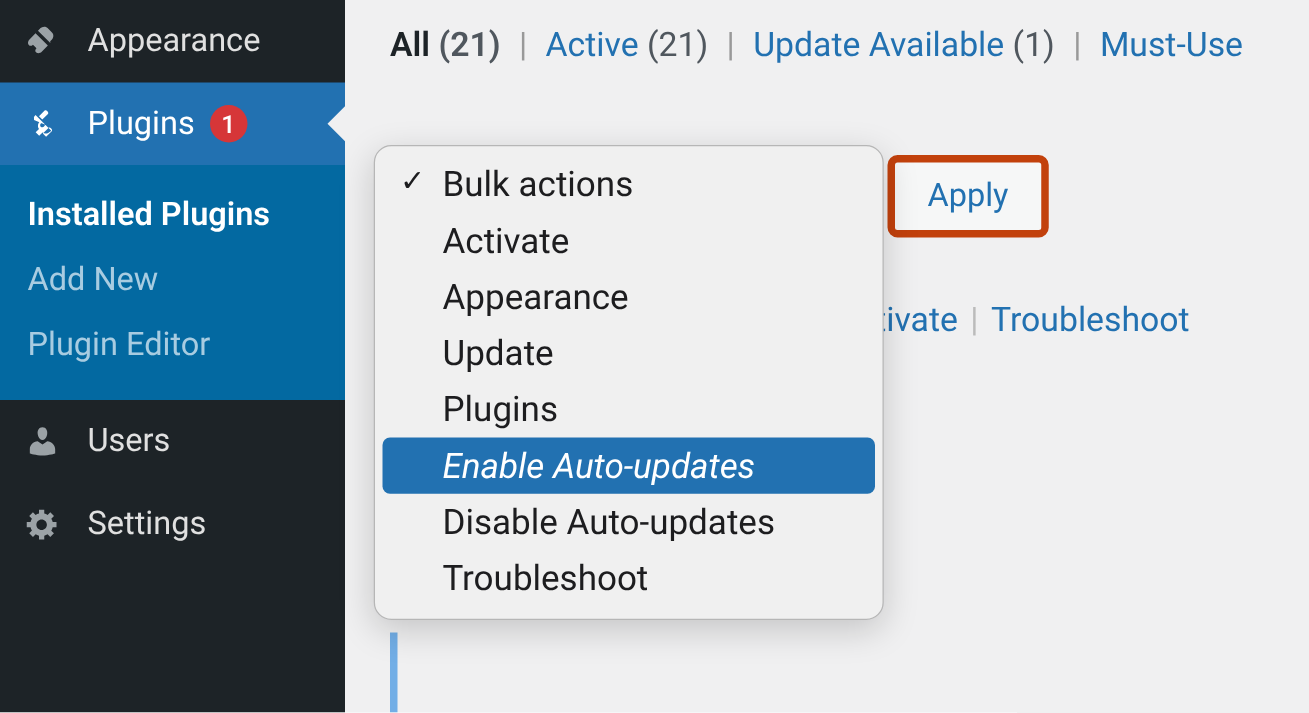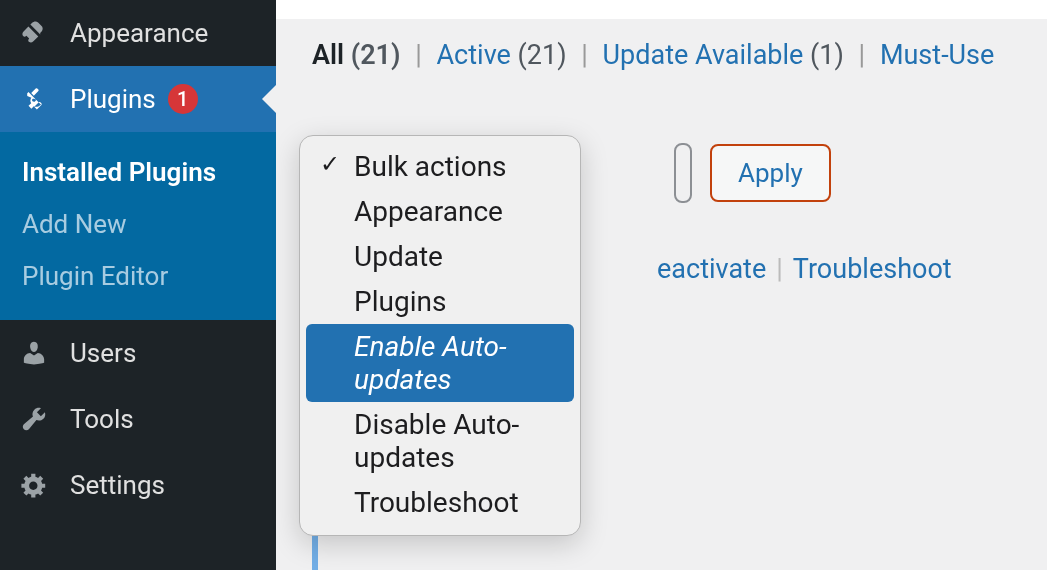--- a/index.html
+++ b/index.html
@@ -82,21 +82,20 @@
     }
     .submenu-item.current {
       color: #fff;
       font-weight: 600;
     }
     .main {
       flex: 1;
       background: #f0f0f1;
       padding: 20px 16px 0 36px;
       position: relative;
-      margin-top: 19px;
     }
     .filters {
       font-size: 27px;
       margin-bottom: 72px;
       color: #3c434a;
     }
     .filters .sep {
       color: #999;
       margin: 0 8px;
     }
@@ -117,33 +116,33 @@
       gap: 18px;
       margin-bottom: 50px;
     }
     .select-shell {
       border: 2px solid #8c8f94;
       border-radius: 8px;
       width: 18px;
       height: 60px;
     }
     .apply-btn {
-      border: 2px solid #c2410c;
+      border: 6px solid #c2410c;
       background: #f6f7f7;
       color: #2271b1;
       border-radius: 8px;
       padding: 12px 26px;
       font-size: 26px;
       cursor: pointer;
     }
     .dropdown {
       position: absolute;
       top: 116px;
       left: 23px;
-      width: 282px;
+      width: 408px;
       background: #f0f0f0;
       border: 1px solid #b6b6b6;
       border-radius: 14px;
       box-shadow: 0 8px 28px rgba(0,0,0,0.18);
       padding: 8px 0 10px 0;
       z-index: 10;
     }
     .dropdown-item {
       padding: 6px 20px 6px 48px;
       font-size: 28px;
@@ -219,28 +218,20 @@
 
   <div class="sidebar-item">
     <span class="icon">
       <svg width="28" height="28" viewBox="0 0 20 20" fill="currentColor">
           <path d="M10 9.25c-2.27 0-2.73-3.44-2.73-3.44C7 4.02 7.82 2 9.97 2c2.16 0 2.98 2.02 2.71 3.81 0 0-.41 3.44-2.68 3.44zm0 2.57L12.72 10c2.39 0 4.52 2.33 4.52 4.53v2.49s-3.65 1.13-7.24 1.13c-3.65 0-7.24-1.13-7.24-1.13v-2.49c0-2.25 1.94-4.48 4.47-4.48l2.77 1.77z"></path>
         </svg>
     </span>
     <span>Users</span>
   </div>
 
-  <div class="sidebar-item">
-    <span class="icon">
-      <svg width="28" height="28" viewBox="0 0 20 20" fill="currentColor">
-          <path d="M16.68 9.77c-1.34 1.34-3.3 1.67-4.95.99l-5.41 6.52c-.99.99-2.59.99-3.58 0s-.99-2.59 0-3.57l6.52-5.42c-.68-1.65-.35-3.61.99-4.95 1.28-1.28 3.12-1.62 4.72-1.06l-2.89 2.89 2.82 2.82 2.89-2.89c.56 1.6.22 3.44-1.06 4.72l-.05-.05z"></path>
-        </svg>
-    </span>
-    <span>Tools</span>
-  </div>
 
   <div class="sidebar-item">
     <span class="icon">
       <svg width="28" height="28" viewBox="0 0 20 20" fill="currentColor">
           <path d="M18 12h-2.18c-.17.7-.44 1.35-.81 1.93l1.54 1.54-2.1 2.1-1.54-1.54c-.58.36-1.23.63-1.91.79V19h-3v-2.18c-.68-.16-1.33-.43-1.91-.79l-1.54 1.54-2.12-2.12 1.54-1.54c-.36-.58-.63-1.23-.79-1.91H1V9.03h2.17c.16-.7.44-1.35.8-1.94L2.43 5.55l2.1-2.1 1.54 1.54c.58-.37 1.24-.64 1.93-.81V2h3v2.18c.68.16 1.33.43 1.91.79l1.54-1.54 2.12 2.12-1.54 1.54c.36.59.64 1.24.8 1.94H18V12zm-8.5 1.5c1.66 0 3-1.34 3-3s-1.34-3-3-3-3 1.34-3 3 1.34 3 3 3z"></path>
         </svg>
     </span>
     <span>Settings</span>
   </div>
 
@@ -267,20 +258,21 @@
   <div class="plugin-actions">
     <span>eactivate</span>
     <span class="sep">|</span>
     <span>Troubleshoot</span>
   </div>
 
   <div class="blue-bar"></div>
 
   <div class="dropdown">
     <div class="dropdown-item checked">Bulk actions</div>
+    <div class="dropdown-item">Activate</div>
     <div class="dropdown-item">Appearance</div>
     <div class="dropdown-item">Update</div>
     <div class="dropdown-item">Plugins</div>
     <div class="dropdown-item highlighted">Enable Auto-updates</div>
     <div class="dropdown-item">Disable Auto-updates</div>
     <div class="dropdown-item">Troubleshoot</div>
   </div>
 
 </div>
 

